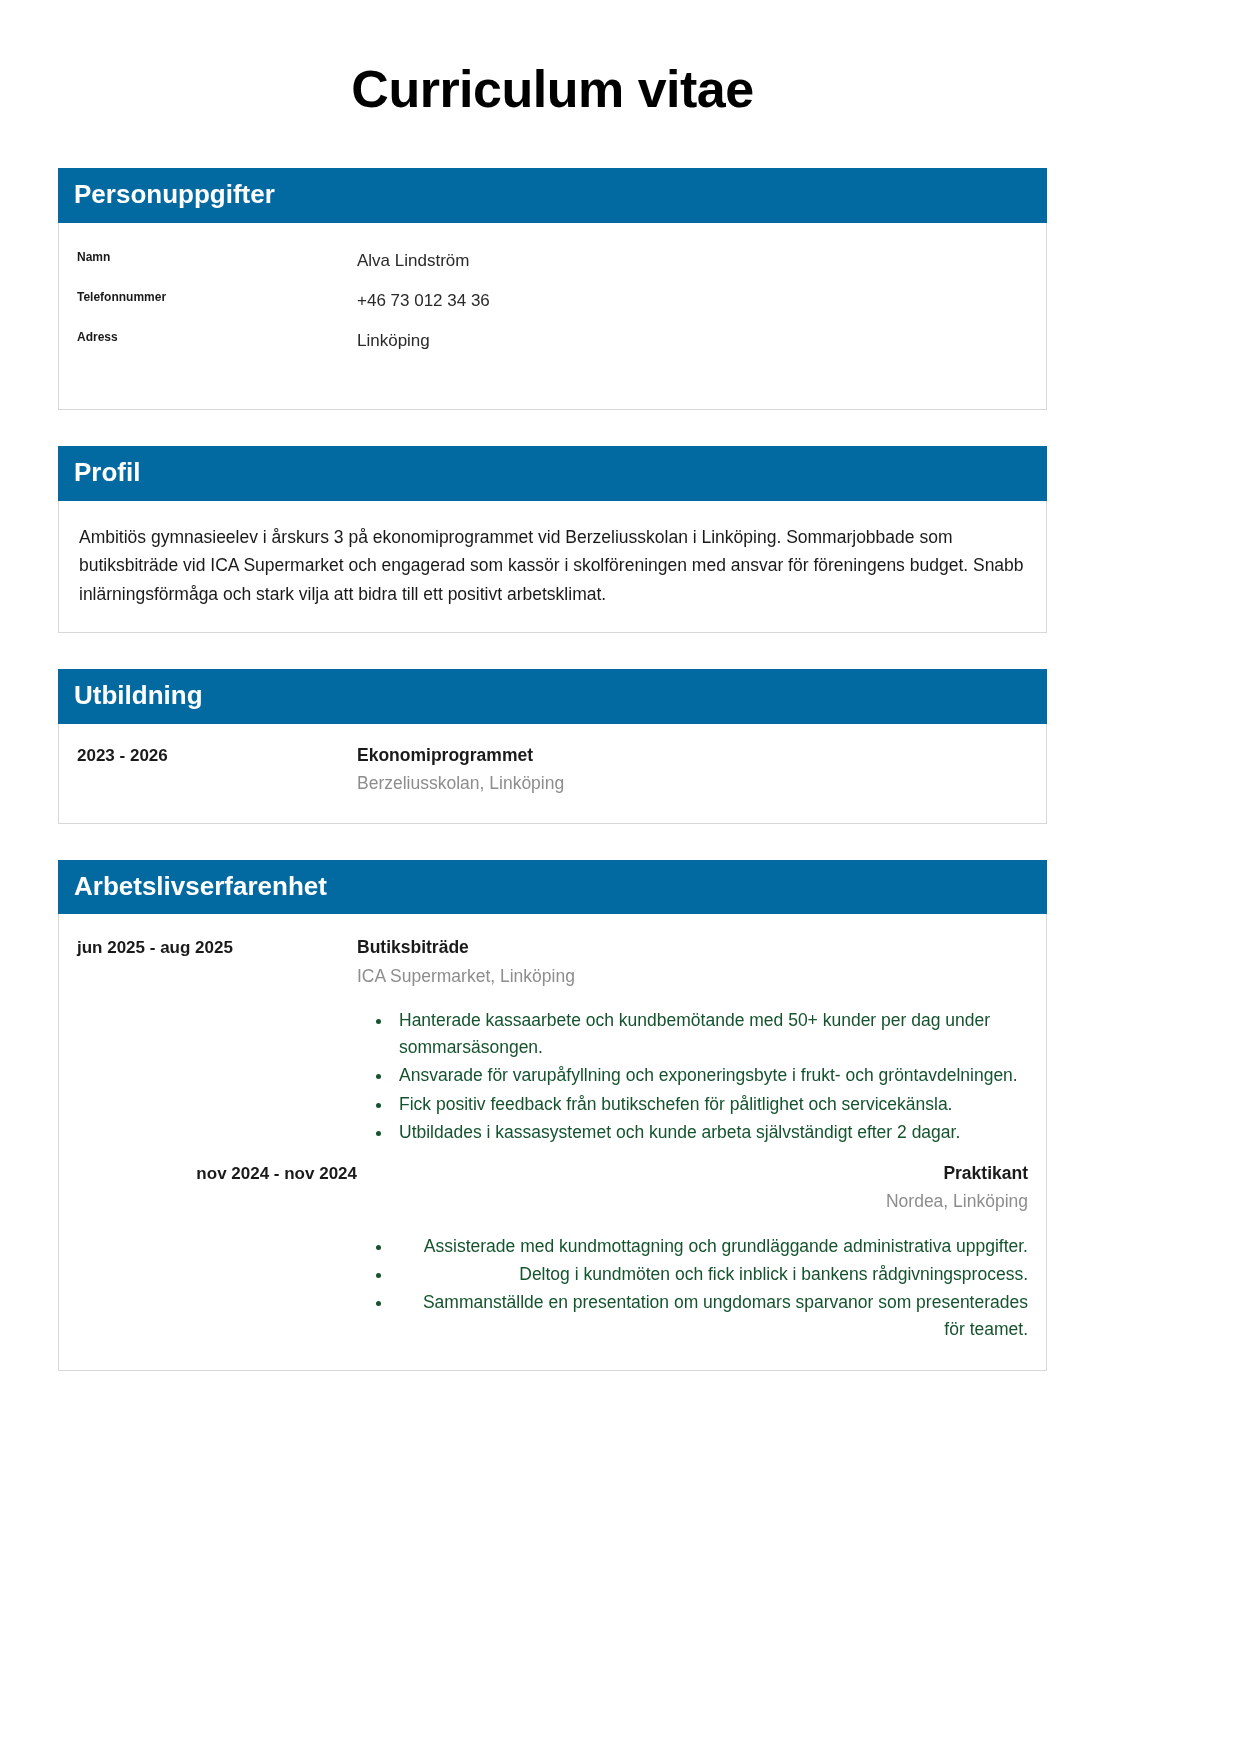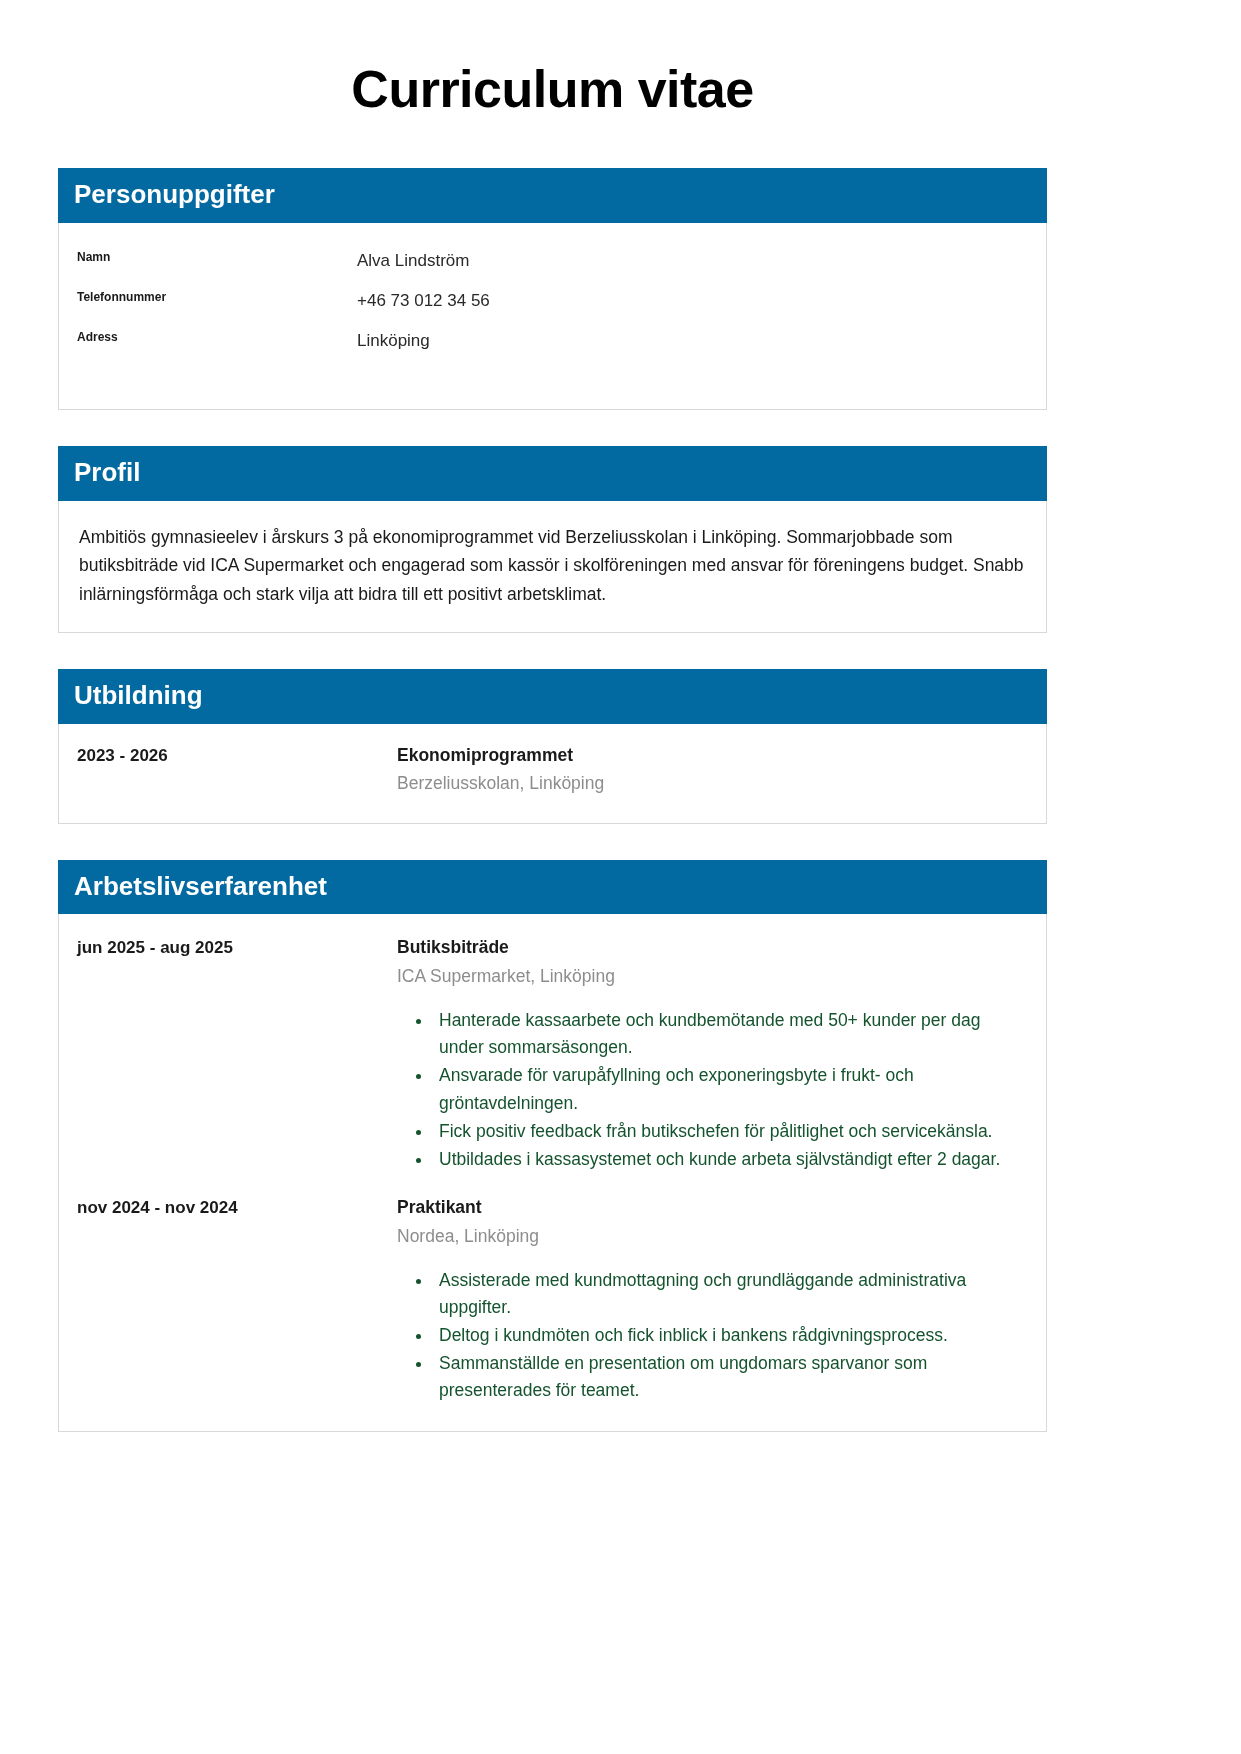--- a/index.html
+++ b/index.html
@@ -82,24 +82,24 @@
     line-height: 1.62;
     color: #1a1a1a;
     margin: 0;
     padding: 4px 2px 2px 2px;
   }
   
   .entry {
     display: flex;
     align-items: flex-start;
     padding: 2px 0 0 0;
-    gap: 40px;
   }
   .entry + .entry {
-    margin-top: 20px;
+    margin-top: 13px;
+    text-align: right;
   }
   .entry-date {
     width: 280px;
     flex: 0 0 280px;
     font-size: 17px;
     font-weight: bold;
     color: #1a1a1a;
     line-height: 1.35;
     padding-top: 1px;
   }
@@ -150,21 +150,21 @@
     <div class="section-body">
 
       <div class="pd-row">
         <div class="pd-label">Namn</div>
         <div class="pd-value">Alva Lindström</div>
       </div>
 
 
       <div class="pd-row">
         <div class="pd-label">Telefonnummer</div>
-        <div class="pd-value">+46 73 012 34 56</div>
+        <div class="pd-value">+46 73 012 34 36</div>
       </div>
 
       <div class="pd-row">
         <div class="pd-label">Adress</div>
         <div class="pd-value">Linköping</div>
       </div>
 
       <div class="pd-pad"></div>
     </div>
   </div>

